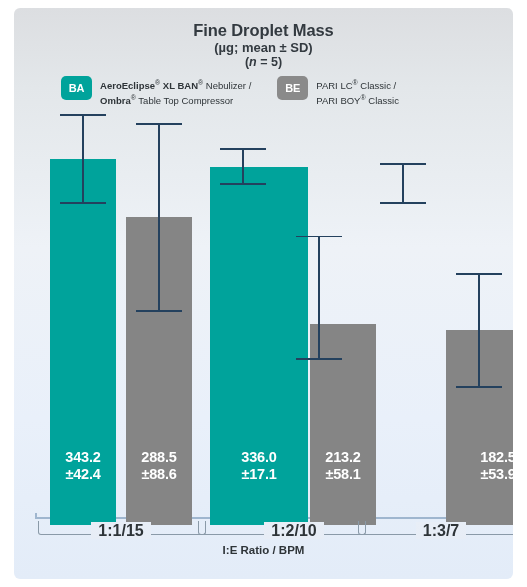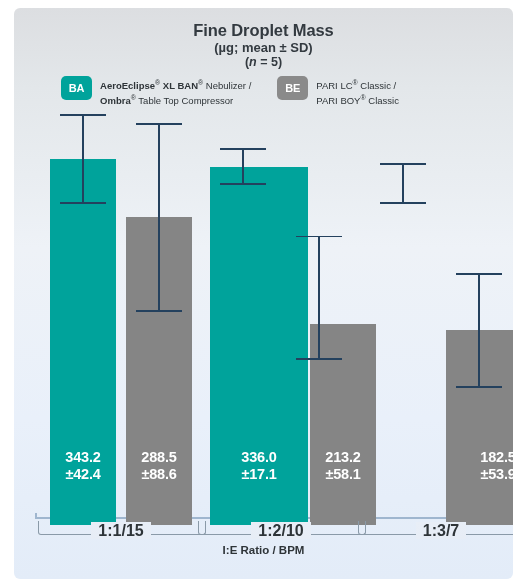--- a/index.html
+++ b/index.html
@@ -126,21 +126,21 @@
       </div>
       <div class="bar gray" style="left: 272px; height: 201px; margin-left: 24px;">
         <div class="vlabel"><span>213.2</span><br><span>±58.1</span></div>
       </div>
       <div class="err" style="left: 282px; top: 227.677px; height: 123.92px;">
         <div class="stem"></div>
         <div class="cap top"></div>
         <div class="cap bot"></div>
       </div>
       <div class="bracket" style="left: 184px; width: 166px;"></div>
-      <div class="glabel" style="left: 184px; width: 166px;"><span>1:2/10</span></div>
+      <div class="glabel" style="left: 184px; width: 166px; padding-left: 13px;"><span>1:2/10</span></div>
       <div class="err" style="left: 366px; top: 155.159px; height: 40.7378px;">
         <div class="stem"></div>
         <div class="cap top"></div>
         <div class="cap bot"></div>
       </div>
       <div class="bar gray" style="left: 432px; height: 194.624px; padding-left: 38px;">
         <div class="vlabel"><span>182.5</span><br><span>±53.9</span></div>
       </div>
       <div class="err" style="left: 442px; top: 264.895px; height: 114.962px;">
         <div class="stem"></div>

